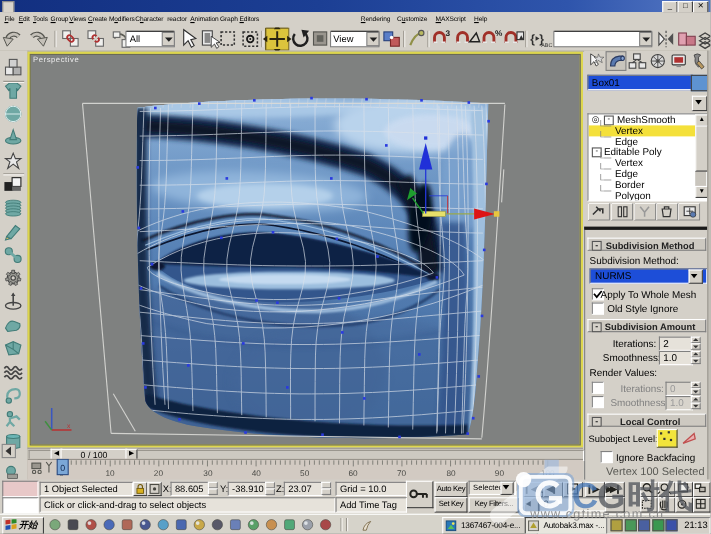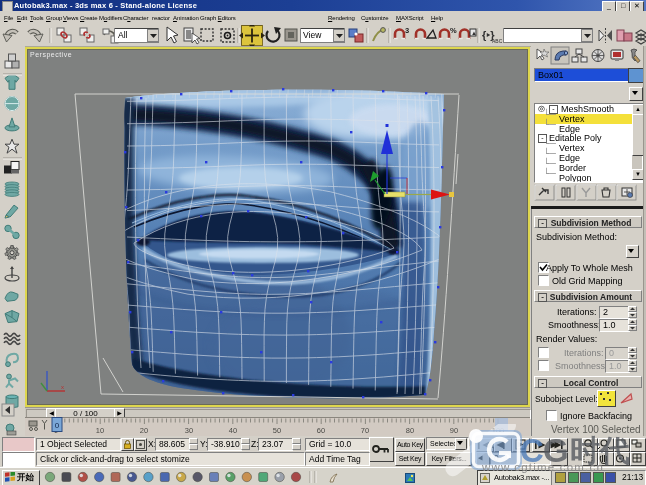--- a/index.html
+++ b/index.html
@@ -26,21 +26,20 @@
 #track{left:25px;top:417px;width:505px;height:19px;background:#d0c8c0;}
 #statusbar{left:0;top:436px;width:646px;height:31px;background:#d4d0c8;}
 #taskbar{left:0;top:467px;width:646px;height:18px;background:#d6d3ca;border-top:1px solid #fff;}
 .btn{position:absolute;border:1px solid;border-color:#fff #404040 #404040 #fff;background:#d4d0c8;font-size:9px;text-align:center;color:#000;}
 #wm{left:380px;top:424px;width:266px;height:61px;}
 </style></head>
 <body>
 
 <div id="title" class="abs">
   <div style="position:absolute;left:2px;top:1px;width:9px;height:9px;background:#d8d4cc;border:1px solid #888;"></div>
-  <div class="txt">Autobak3.max - 3ds max 6 - Stand-alone License</div>
   <div class="tbtn" style="right:30px;">_</div>
   <div class="tbtn" style="right:16px;">□</div>
   <div class="tbtn" style="right:2px;">✕</div>
 </div>
 <div id="menu" class="abs">
   <span style="left:4px"><u>F</u>ile</span>
   <span style="left:17px"><u>E</u>dit</span>
   <span style="left:30px"><u>T</u>ools</span>
   <span style="left:46px"><u>G</u>roup</span>
   <span style="left:63px"><u>V</u>iews</span>
@@ -548,29 +547,30 @@
 <path d="M51,4 L55,9 L59,4 M55,9 L55,13" stroke="#999" fill="none" stroke-width="1.4"></path>
 <path d="M71,6 L79,6 L78,13 L72,13 Z M73,6 L73,4 L77,4 L77,6" stroke="#333" fill="none" stroke-width="1.1"></path>
 <rect x="91" y="4" width="10" height="8" fill="#e8e8e8" stroke="#333"></rect>
       <path d="M93,8 L99,8 M96,5 L96,11" stroke="#333" stroke-width="0.8"></path>
       <circle cx="99" cy="11" r="2.5" fill="#5a7ab0" stroke="#333" stroke-width="0.6"></circle>
 </svg>
 <div class="abs" style="left:0px;top:160px;width:112px;height:3px;background:#1a1a1a;"></div>
 <div class="abs" style="left:0px;top:163px;width:112px;height:230px;border-left:1px solid #808080;"></div>
 <div class="rollhdr" style="top:170px;"><i>-</i>Subdivision Method</div>
 <div class="abs" style="left:5px;top:186px;font-size:9px;color:#000;white-space:nowrap;">Subdivision Method:</div>
+<div class="abs sunken" style="left:5px;top:198px;width:101px;height:12px;font-size:9px;padding-left:4px;line-height:12px;">NURMS</div>
 <div class="abs" style="left:95px;top:199px;width:11px;height:11px;background:#d4d0c8;border:1px solid;border-color:#fff #404040 #404040 #fff;"></div>
 <div class="abs" style="left:97px;top:203px;width:0;height:0;border:3px solid transparent;border-top:4px solid #000;"></div>
 <div class="cb" style="left:7px;top:216px;"></div>
 <svg class="abs" style="left:7px;top:216px" width="11" height="11">
       <path d="M2,5 L4.5,8 L9,2.5" stroke="#000" stroke-width="1.6" fill="none"></path>
     </svg>
 <div class="abs" style="left:15px;top:217px;font-size:9px;color:#000;white-space:nowrap;text-align:center;">Apply To Whole Mesh</div>
 <div class="cb" style="left:7px;top:229px;"></div>
-<div class="abs" style="left:21px;top:230px;font-size:9px;color:#000;white-space:nowrap;">Old Grid Mapping</div>
+<div class="abs" style="left:21px;top:230px;font-size:9px;color:#000;white-space:nowrap;">Old Style Ignore</div>
 <div class="rollhdr" style="top:244px;"><i>-</i>Subdivision Amount</div>
 <div class="abs" style="left:26px;top:261px;font-size:9px;color:#000;white-space:nowrap;">Iterations:</div>
 <div class="abs" style="left:68px;top:260px;width:26px;height:11px;background:#e6e2da;border:1px solid;border-color:#808080 #fff #fff #808080;font-size:9px;line-height:11px;padding-left:3px;color:#000;">2</div>
 <div class="spin" style="left:97px;top:260px;"></div>
 <svg class="abs" style="left:97px;top:260px;z-index:3" width="9" height="12">
       <polygon points="2,4 7,4 4.5,1.5" fill="#333"></polygon>
       <polygon points="2,8 7,8 4.5,10.5" fill="#333"></polygon>
     </svg>
 <div class="abs" style="left:17px;top:274px;font-size:9px;color:#000;white-space:nowrap;">Smoothness:</div>
 <div class="abs" style="left:68px;top:273px;width:26px;height:11px;background:#e6e2da;border:1px solid;border-color:#808080 #fff #fff #808080;font-size:9px;line-height:11px;padding-left:3px;color:#000;">1.0</div>
@@ -774,21 +774,21 @@
 <svg class="abs" style="left:371px;top:7px" width="20" height="13">
       <circle cx="5" cy="6" r="3" fill="none" stroke="#22221e" stroke-width="1.8"></circle>
       <path d="M8,6 L17,6 M13.5,6 L13.5,9.5 M17,6 L17,9.5" stroke="#22221e" stroke-width="1.8" fill="none"></path>
     </svg>
 <div class="abs" style="left:395px;top:2px;width:28px;height:12px;background:#d4d0c8;border:1px solid;border-color:#fff #404040 #404040 #fff;font-size:7px;text-align:center;line-height:12px;letter-spacing:-0.3px;">Auto Key</div>
 <div class="abs" style="left:395px;top:16px;width:28px;height:12px;background:#d4d0c8;border:1px solid;border-color:#fff #404040 #404040 #fff;font-size:7px;text-align:center;line-height:12px;letter-spacing:-0.3px;">Set Key</div>
 <div class="abs" style="left:426px;top:1px;width:38px;height:11px;background:#e6e2da;border:1px solid;border-color:#808080 #fff #fff #808080;font-size:7px;line-height:11px;padding-left:3px;white-space:nowrap;overflow:hidden;color:#000;">Selected</div>
 <div class="abs" style="left:455px;top:2px;width:10px;height:10px;background:#d4d0c8;border:1px solid;border-color:#fff #404040 #404040 #fff;"></div>
 <div class="abs" style="left:457px;top:5px;width:0;height:0;border:3px solid transparent;border-top:4px solid #000;"></div>
 <div class="abs" style="left:426px;top:16px;width:44px;height:12px;background:#d4d0c8;border:1px solid;border-color:#fff #404040 #404040 #fff;font-size:7px;text-align:center;line-height:12px;letter-spacing:-0.3px;">Key Filters...</div>
-<div class="abs" style="left:36px;top:16px;width:264px;height:12px;background:#e6e2da;border:1px solid;border-color:#808080 #fff #fff #808080;font-size:8.5px;line-height:12px;padding-left:3px;white-space:nowrap;overflow:hidden;color:#000;">Click or click-and-drag to select stomize</div>
+<div class="abs" style="left:36px;top:16px;width:264px;height:12px;background:#e6e2da;border:1px solid;border-color:#808080 #fff #fff #808080;font-size:8.5px;line-height:12px;padding-left:3px;white-space:nowrap;overflow:hidden;color:#000;">Click or click-and-drag to select objects</div>
 <div class="abs" style="left:305px;top:16px;width:60px;height:12px;background:#e6e2da;border:1px solid;border-color:#808080 #fff #fff #808080;font-size:8.5px;line-height:12px;padding-left:3px;white-space:nowrap;overflow:hidden;color:#000;">Add Time Tag</div>
 <div class="abs" style="left:476px;top:2px;width:16px;height:12px;background:#d4d0c8;border:1px solid;border-color:#fff #404040 #404040 #fff;font-size:8px;text-align:center;line-height:12px;"></div>
 <div class="abs" style="left:494px;top:2px;width:16px;height:12px;background:#d4d0c8;border:1px solid;border-color:#fff #404040 #404040 #fff;font-size:8px;text-align:center;line-height:12px;"></div>
 <div class="abs" style="left:512px;top:2px;width:16px;height:12px;background:#d4d0c8;border:1px solid;border-color:#fff #404040 #404040 #fff;font-size:8px;text-align:center;line-height:12px;"></div>
 <div class="abs" style="left:532px;top:2px;width:16px;height:12px;background:#d4d0c8;border:1px solid;border-color:#fff #404040 #404040 #fff;font-size:8px;text-align:center;line-height:12px;"></div>
 <div class="abs" style="left:550px;top:2px;width:16px;height:12px;background:#d4d0c8;border:1px solid;border-color:#fff #404040 #404040 #fff;font-size:8px;text-align:center;line-height:12px;"></div>
 <svg class="abs" style="left:0;top:0" width="646" height="31">
       <rect x="478" y="5" width="1.6" height="8" fill="#22221e"></rect>
       <polygon points="489.5,5.5 489.5,12.5 482.5,9" fill="#22221e"></polygon>
       <polygon points="493.5,5.5 493.5,12.5 486.5,9" fill="#22221e"></polygon>
@@ -836,21 +836,21 @@
 <div id="taskbar" class="abs">
     <div class="abs" style="left:2px;top:2px;width:36px;height:14px;background:#d4d0c8;border:1px solid;border-color:#fff #404040 #404040 #fff;"></div>
 <svg class="abs" style="left:4px;top:4px" width="12" height="11">
       <g transform="skewY(-8)">
         <rect x="1" y="1" width="4.5" height="4" fill="#c03028"></rect>
         <rect x="6.5" y="1" width="4.5" height="4" fill="#2a8a2a"></rect>
         <rect x="1" y="6" width="4.5" height="4" fill="#2050b0"></rect>
         <rect x="6.5" y="6" width="4.5" height="4" fill="#d8a020"></rect>
       </g>
     </svg>
-<div class="abs" style="left:17px;top:3.5px;font-size:8.5px;font-weight:bold;">开始</div>
+<div class="abs" style="left:17px;top:3.5px;font-size:8.5px;font-weight:bold;font-style:italic;">开始</div>
 <svg class="abs" style="left:0;top:0" width="320" height="18">
       <circle cx="50" cy="9" r="4.7" fill="#7aa87a" stroke="#44443e" stroke-width="0.5"></circle>
       <rect x="61.9" y="4.5" width="9" height="9" rx="1.5" fill="#4a4a52" stroke="#44443e" stroke-width="0.5"></rect>
       <circle cx="82.8" cy="9" r="4.7" fill="#b05048" stroke="#44443e" stroke-width="0.5"></circle>
       <circle cx="81.3" cy="7.5" r="1.7" fill="#e8ecf0" opacity="0.85"></circle>
       <circle cx="99.19999999999999" cy="9" r="4.7" fill="#4a6ab8" stroke="#44443e" stroke-width="0.5"></circle>
       <rect x="111.1" y="4.5" width="9" height="9" rx="1.5" fill="#b06858" stroke="#44443e" stroke-width="0.5"></rect>
       <circle cx="132.0" cy="9" r="4.7" fill="#485890" stroke="#44443e" stroke-width="0.5"></circle>
       <circle cx="130.5" cy="7.5" r="1.7" fill="#e8ecf0" opacity="0.85"></circle>
       <circle cx="148.4" cy="9" r="4.7" fill="#58a0c8" stroke="#44443e" stroke-width="0.5"></circle>
@@ -868,20 +868,21 @@
       <circle cx="296.0" cy="9" r="4.7" fill="#a84848" stroke="#44443e" stroke-width="0.5"></circle>
       <line x1="310" y1="3" x2="310" y2="15" stroke="#9a968e"></line>
       <line x1="311" y1="3" x2="311" y2="15" stroke="#f4f2ee"></line>
       <line x1="315" y1="3" x2="315" y2="15" stroke="#9a968e"></line>
       <line x1="316" y1="3" x2="316" y2="15" stroke="#f4f2ee"></line>
     </svg>
 <div class="abs" style="left:326px;top:2px;width:71px;height:14px;background:#d4d0c8;border:1px solid;border-color:#fff #404040 #404040 #fff;font-size:7.5px;line-height:14px;padding-left:28px;white-space:nowrap;overflow:hidden;letter-spacing:-0.2px;margin-top:39px;">Adobe Photoshop</div>
 <svg class="abs" style="left:329px;top:5px" width="10" height="10">
       <path d="M1,9 Q2,3 8,1 Q5,4 4,9 Z" fill="#e8e0d0" stroke="#7a6a4a" stroke-width="0.8"></path>
     </svg>
+<div class="abs" style="left:402px;top:2px;width:69px;height:14px;background:#d4d0c8;border:1px solid;border-color:#fff #404040 #404040 #fff;font-size:7.5px;line-height:14px;padding-left:16px;white-space:nowrap;overflow:hidden;letter-spacing:-0.2px;">1367467-004-e...</div>
 <svg class="abs" style="left:405px;top:5px" width="10" height="10">
       <rect x="0.5" y="0.5" width="9" height="9" fill="#2878b8" stroke="#1a4a78"></rect>
       <polygon points="2,8 5,4 8,8" fill="#58c058"></polygon>
       <circle cx="7" cy="3" r="1.2" fill="#f0e858"></circle>
     </svg>
 <div class="abs" style="left:477px;top:2px;width:69px;height:14px;background:#e8e6de;border:1px solid;border-color:#404040 #fff #fff #404040;font-size:7.5px;line-height:14px;padding-left:16px;white-space:nowrap;overflow:hidden;letter-spacing:-0.2px;">Autobak3.max -...</div>
 <svg class="abs" style="left:480px;top:5px" width="10" height="10">
       <rect x="0.5" y="0.5" width="9" height="9" fill="#d8d4cc" stroke="#66665e"></rect>
       <path d="M2,7 L5,2 L8,7 Z" fill="#b0a030"></path>
     </svg>

